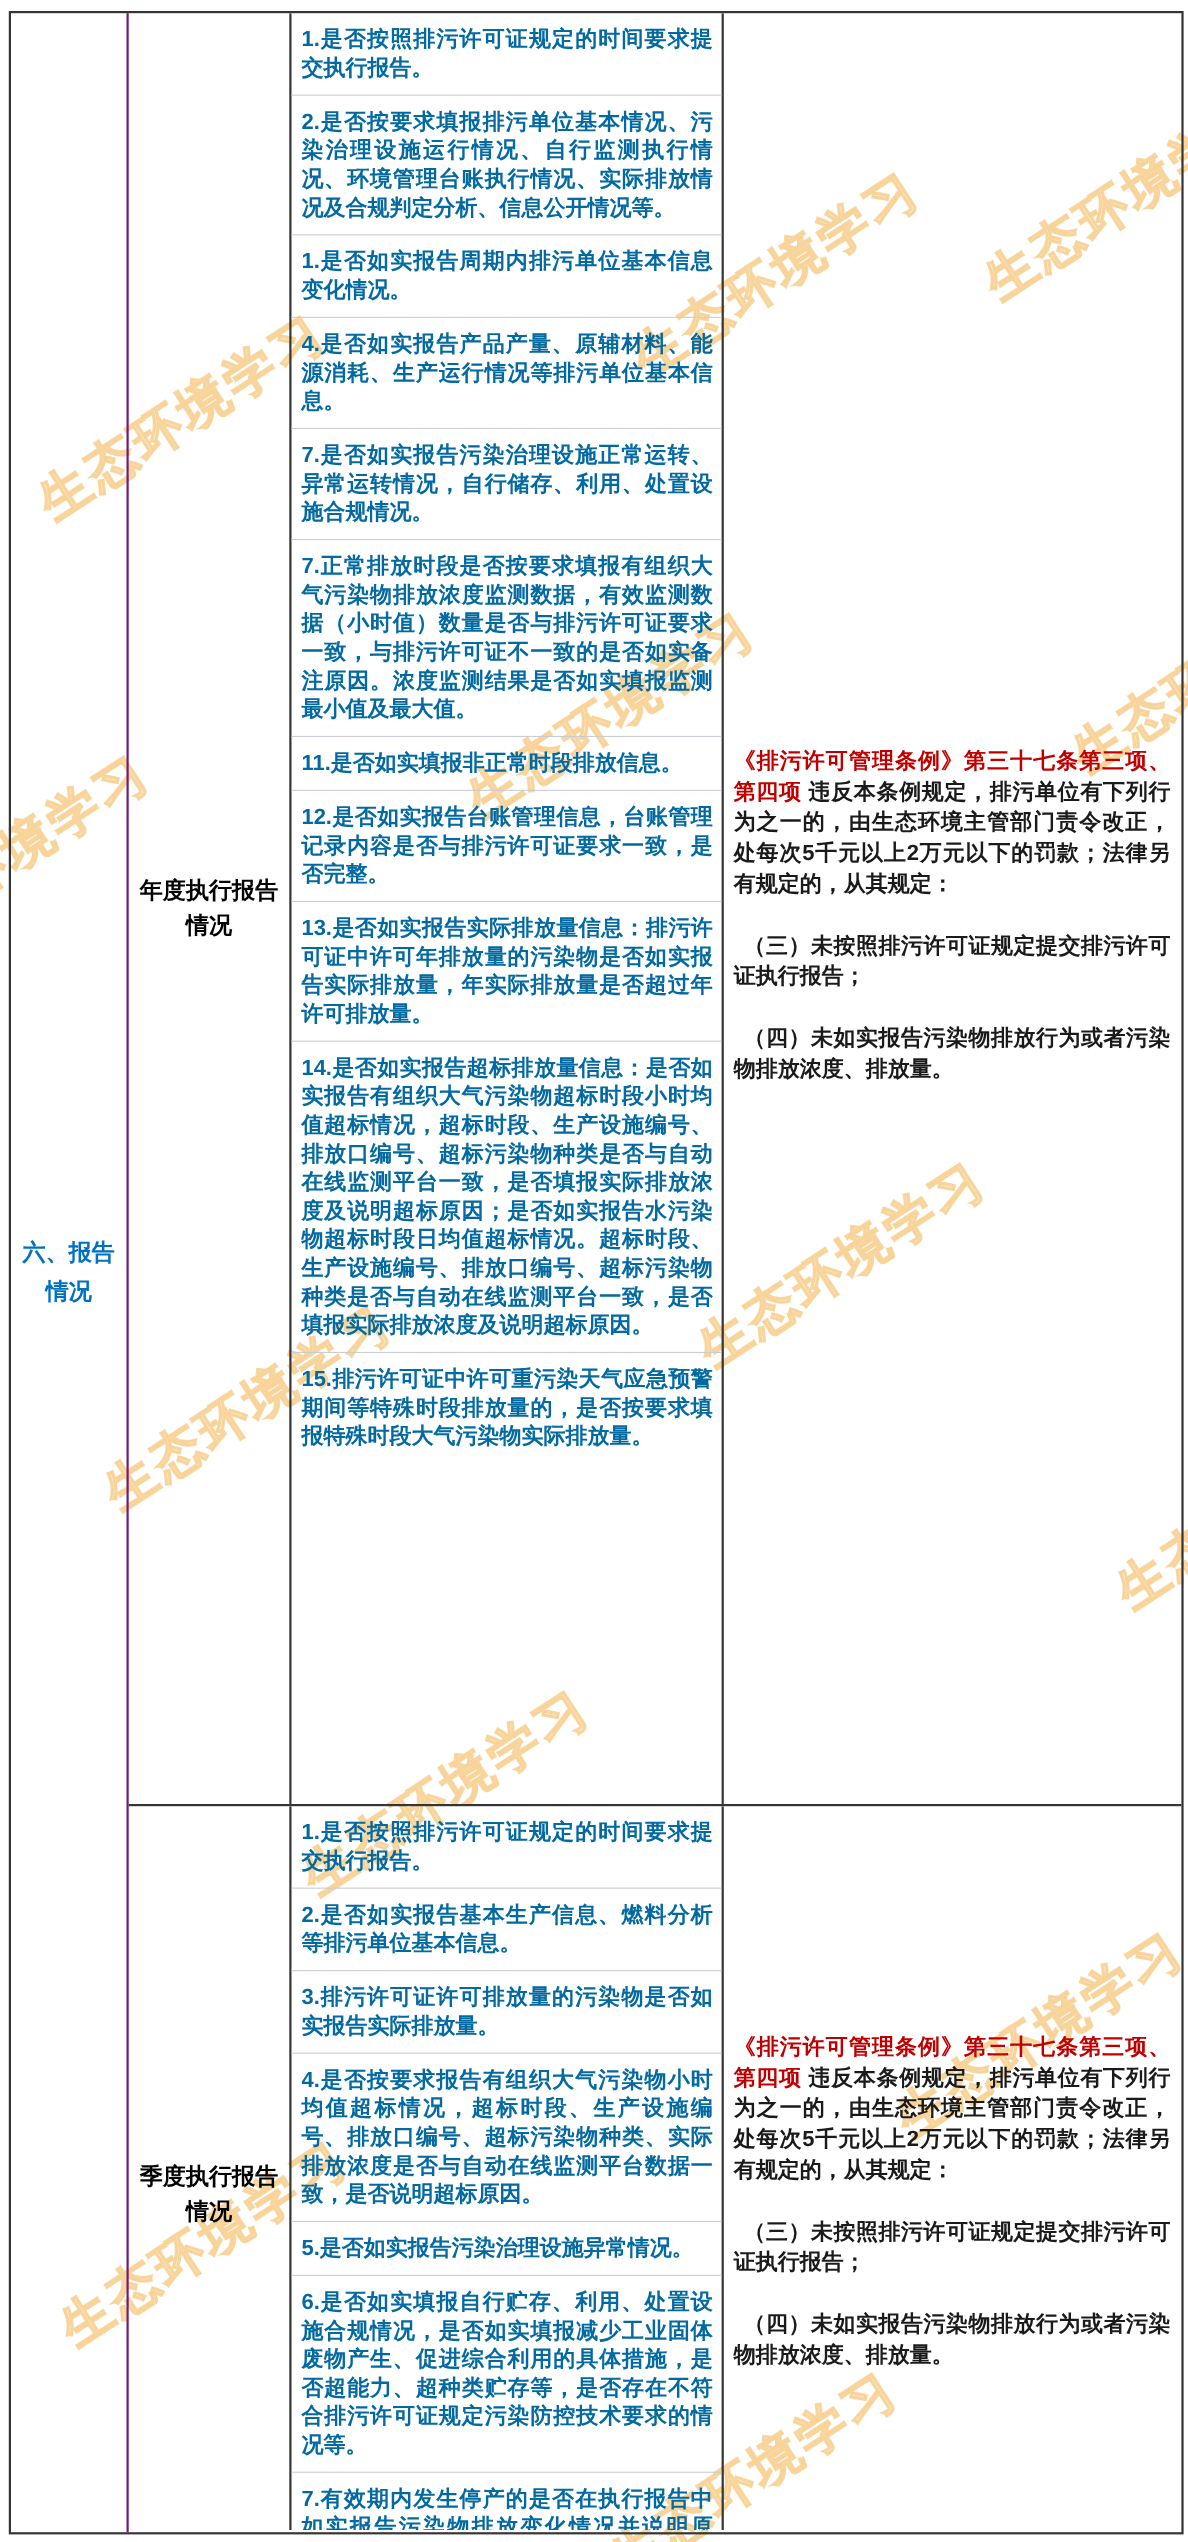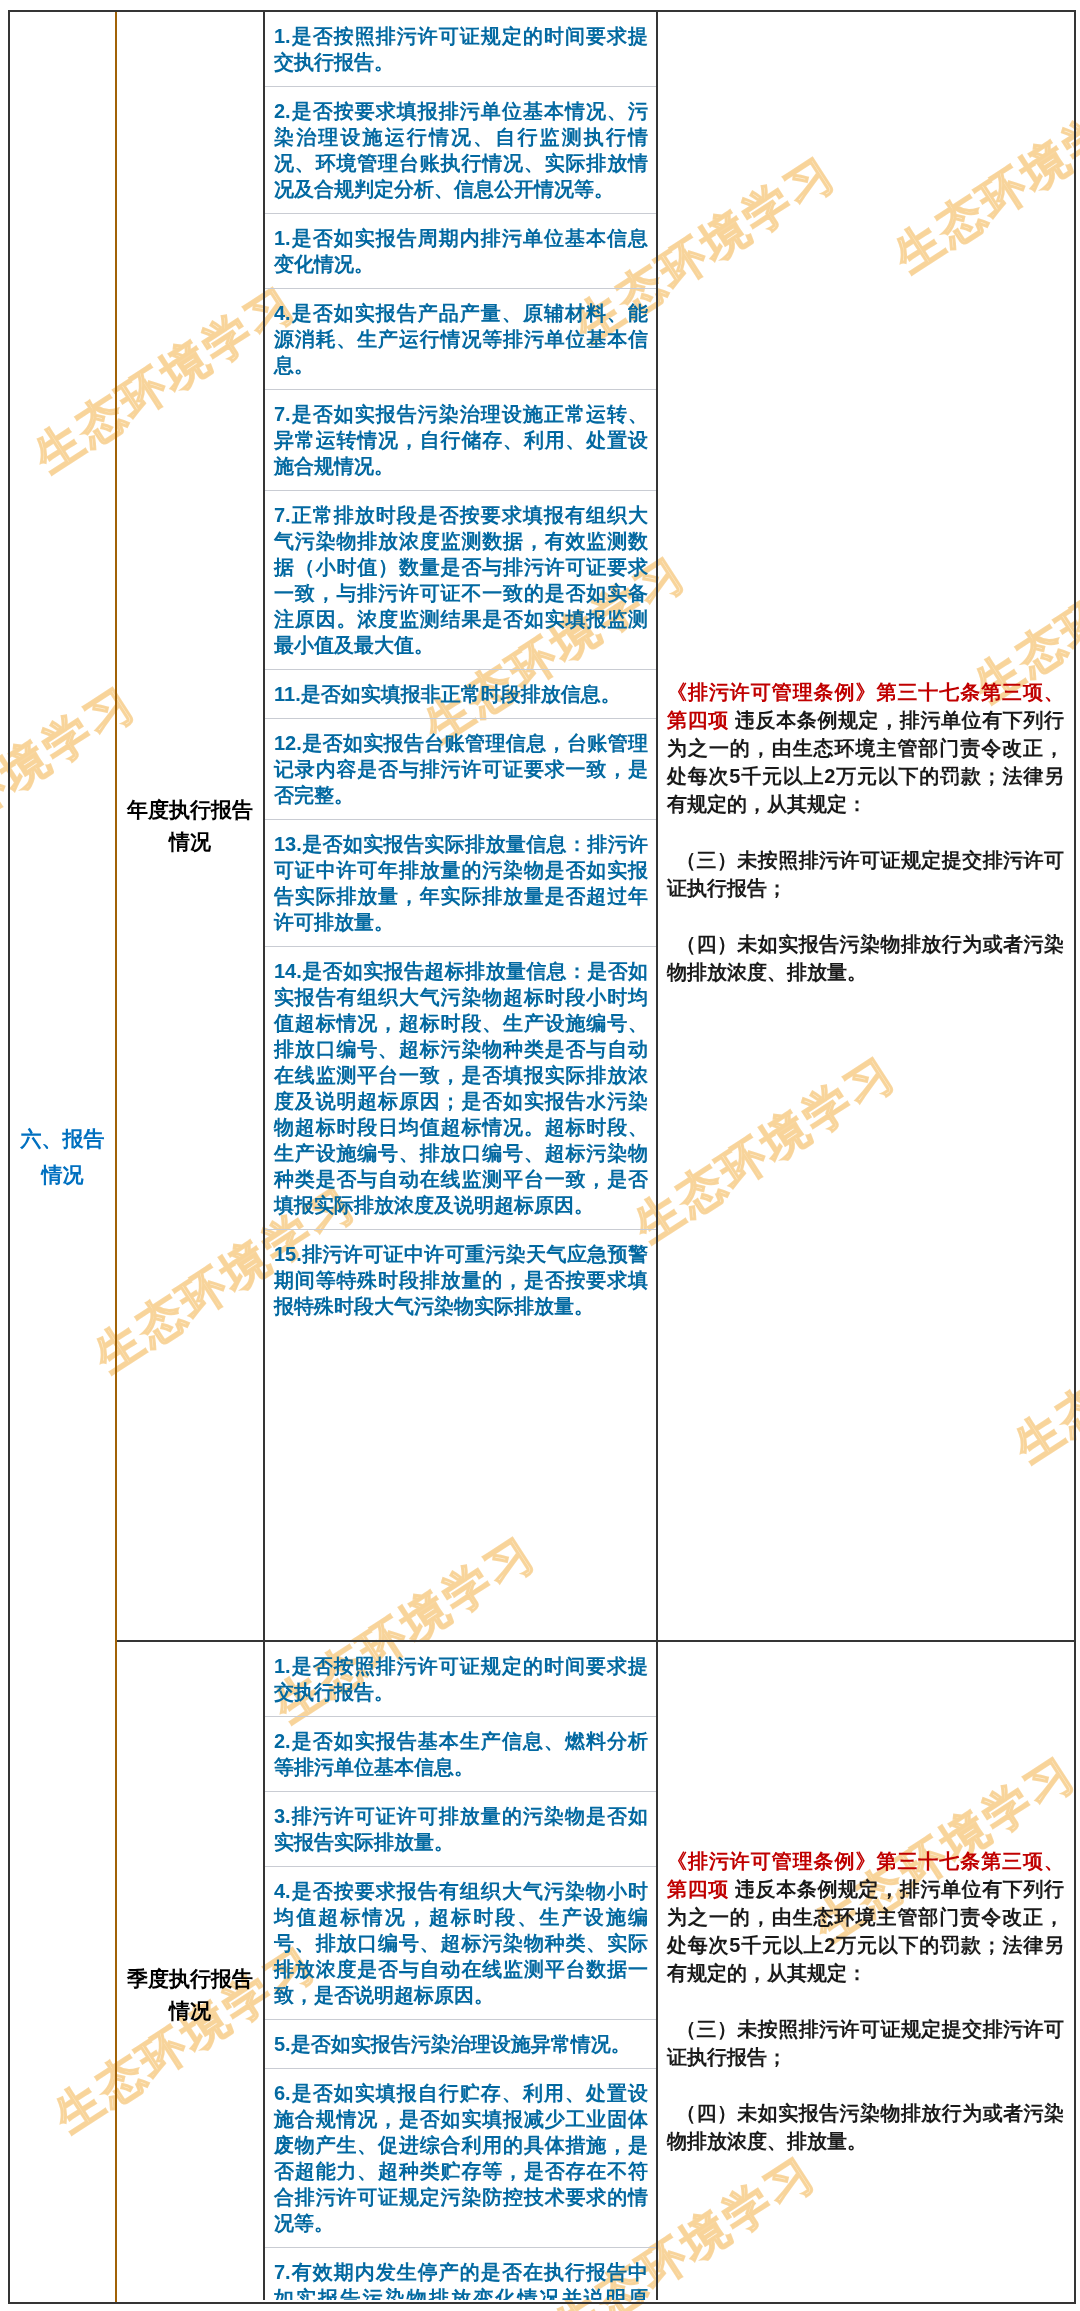--- a/index.html
+++ b/index.html
@@ -24,21 +24,21 @@
   
   .tbl{
     position:absolute;left:8px;top:10px;
     width:1064px;height:2290px;
     border:2px solid #353535;
     display:grid;grid-template-columns:107px 1fr;
     z-index:1;background:transparent;
   }
   .cell{box-sizing:border-box;}
   .col1{
-    border-right:2px solid #a16207;
+    border-right:2px solid #701a75;
     display:flex;align-items:center;justify-content:center;
     text-align:center;
     color:#0070c0;font-weight:700;font-size:21px;line-height:36px;
     padding:0 4px;word-break:break-all;
   }
   .sections{display:flex;flex-direction:column;}
   .section{
     display:grid;grid-template-columns:148px 393px 1fr;
     overflow:hidden;
   }

